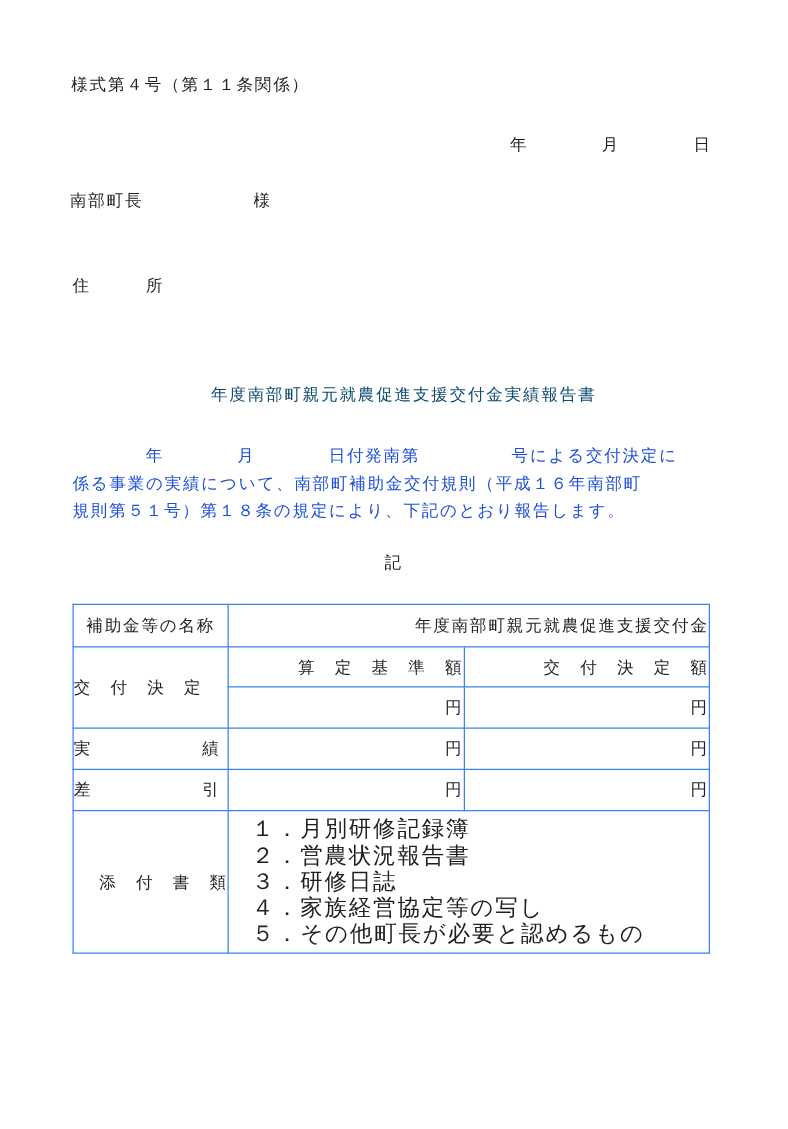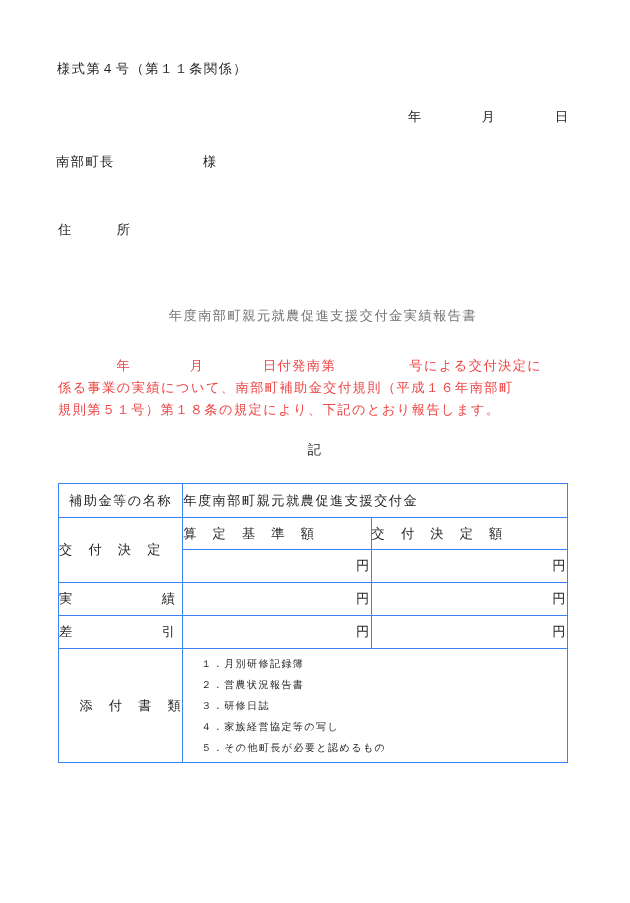--- a/index.html
+++ b/index.html
@@ -43,37 +43,37 @@
 
   .doc-title {
     position: absolute;
     left: 0;
     right: 0;
     top: 307px;
     text-align: center;
     font-size: 13.2px;
     letter-spacing: 1.5px;
     white-space: pre;
-    color: #737373;
+    color: #0c4a6e;
     margin-left: 16px;
   }
 
   
   .body-para {
     position: absolute;
     left: 58px;
     top: 355px;
     width: 514px;
   }
   .body-para .p-line {
     white-space: pre;
     font-size: 13.2px;
     letter-spacing: 1.45px;
     line-height: 22px;
-    color: #ef4444;
+    color: #1d4ed8;
   }
 
   .ki-mark {
     position: absolute;
     left: 0;
     right: 0;
     top: 441px;
     text-align: center;
     font-size: 13.2px;
     letter-spacing: 1.5px;
@@ -104,21 +104,21 @@
 
   .lbl {
     text-align: center;
     white-space: pre;
   }
   .lbl-spread {
     text-align: left;
     white-space: pre;
   }
   .ctr {
-    text-align: left;
+    text-align: right;
     white-space: pre;
   }
   .yen-cell {
     text-align: right;
     padding-right: 13px;
     white-space: pre;
   }
 
   .r-name   { height: 34px; }
   .r-subhdr { height: 32px; }
@@ -126,21 +126,21 @@
   .r-attach { height: 110px; }
 
   
   .attach-list {
     margin: 0;
     padding: 4px 0 4px 18px;
     list-style: none;
   }
   .attach-list li {
     white-space: pre;
-    font-size: 10px;
+    font-size: 18px;
     letter-spacing: 1.45px;
     line-height: 21px;
     color: #1f1f1f;
   }
   .attach-label-cell {
     text-align: right;
     vertical-align: middle;
   }
 </style>
 </head>

